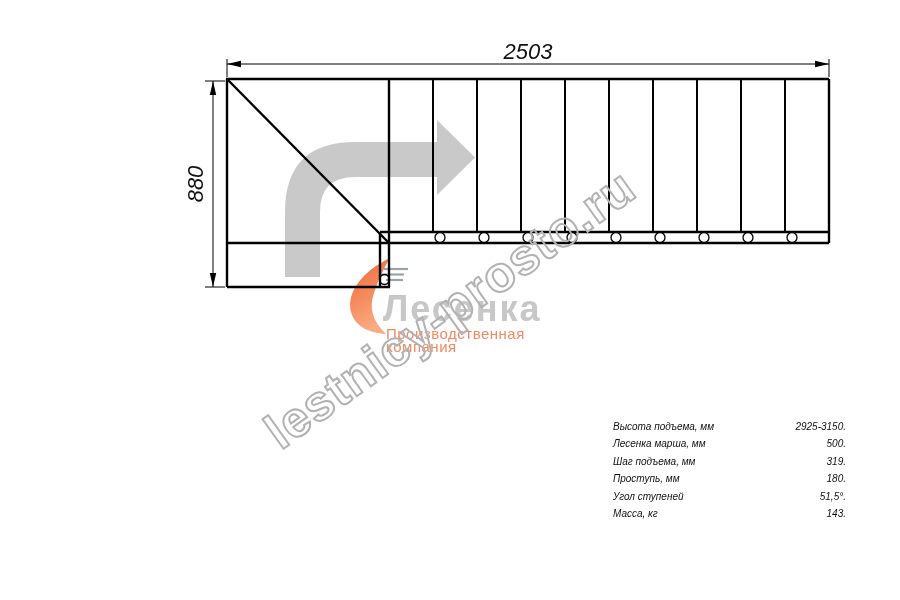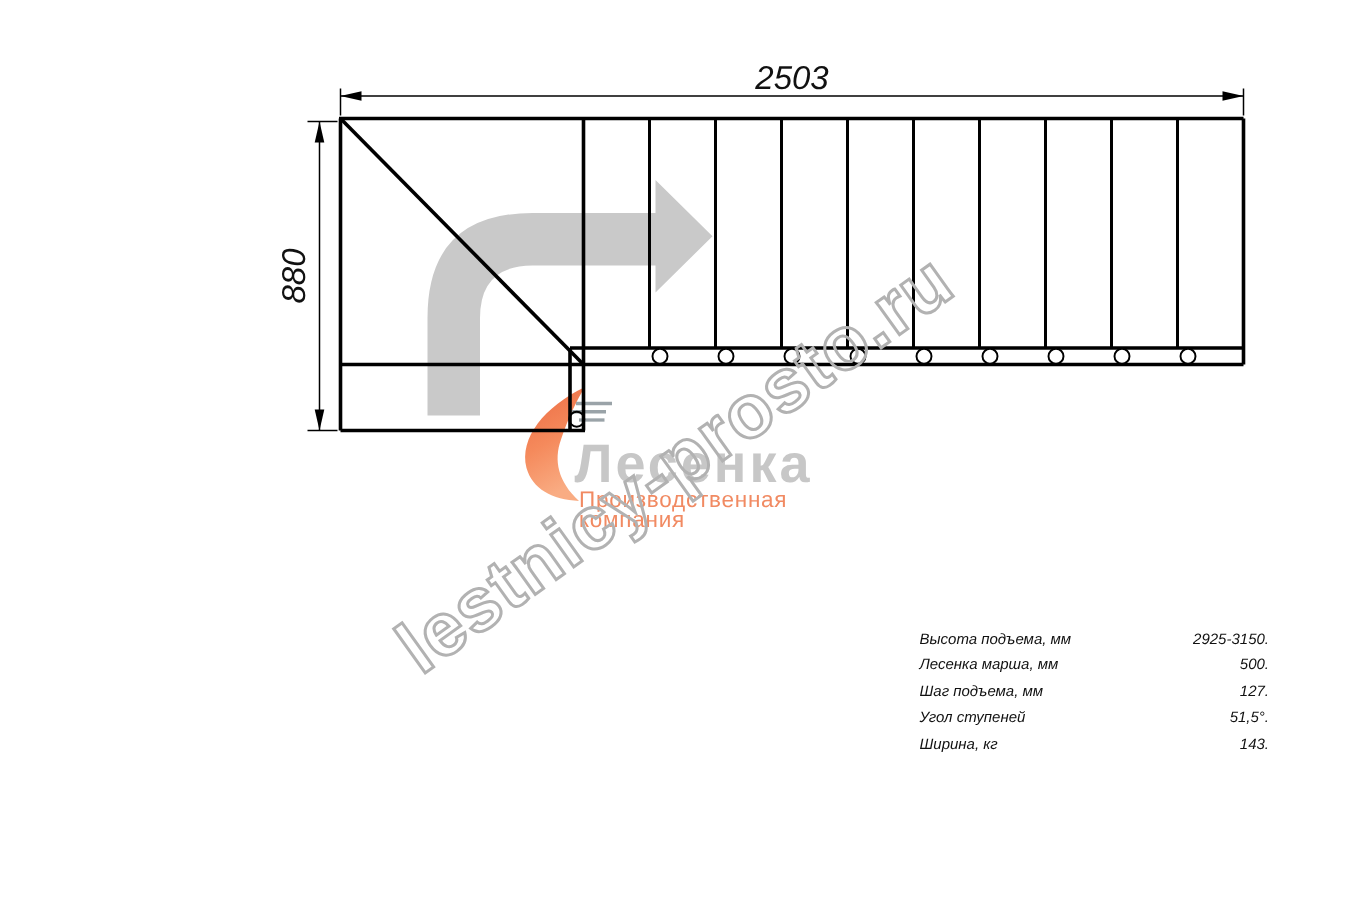--- a/index.html
+++ b/index.html
@@ -126,27 +126,31 @@
     <div class="spec-row">
       <span class="spec-label">Высота подъема, мм</span>
       <span class="spec-value">2925-3150.</span>
     </div>
     <div class="spec-row">
       <span class="spec-label">Лесенка марша, мм</span>
       <span class="spec-value">500.</span>
     </div>
     <div class="spec-row">
       <span class="spec-label">Шаг подъема, мм</span>
-      <span class="spec-value">127.</span>
+      <span class="spec-value">319.</span>
+    </div>
+    <div class="spec-row">
+      <span class="spec-label">Проступь, мм</span>
+      <span class="spec-value">180.</span>
     </div>
     <div class="spec-row">
       <span class="spec-label">Угол ступеней</span>
       <span class="spec-value">51,5°.</span>
     </div>
     <div class="spec-row">
-      <span class="spec-label">Ширина, кг</span>
+      <span class="spec-label">Масса, кг</span>
       <span class="spec-value">143.</span>
     </div>
   </div>
 
   <div class="watermark">lestnicy-prosto.ru</div>
 
 </div>
 
 </body></html>

